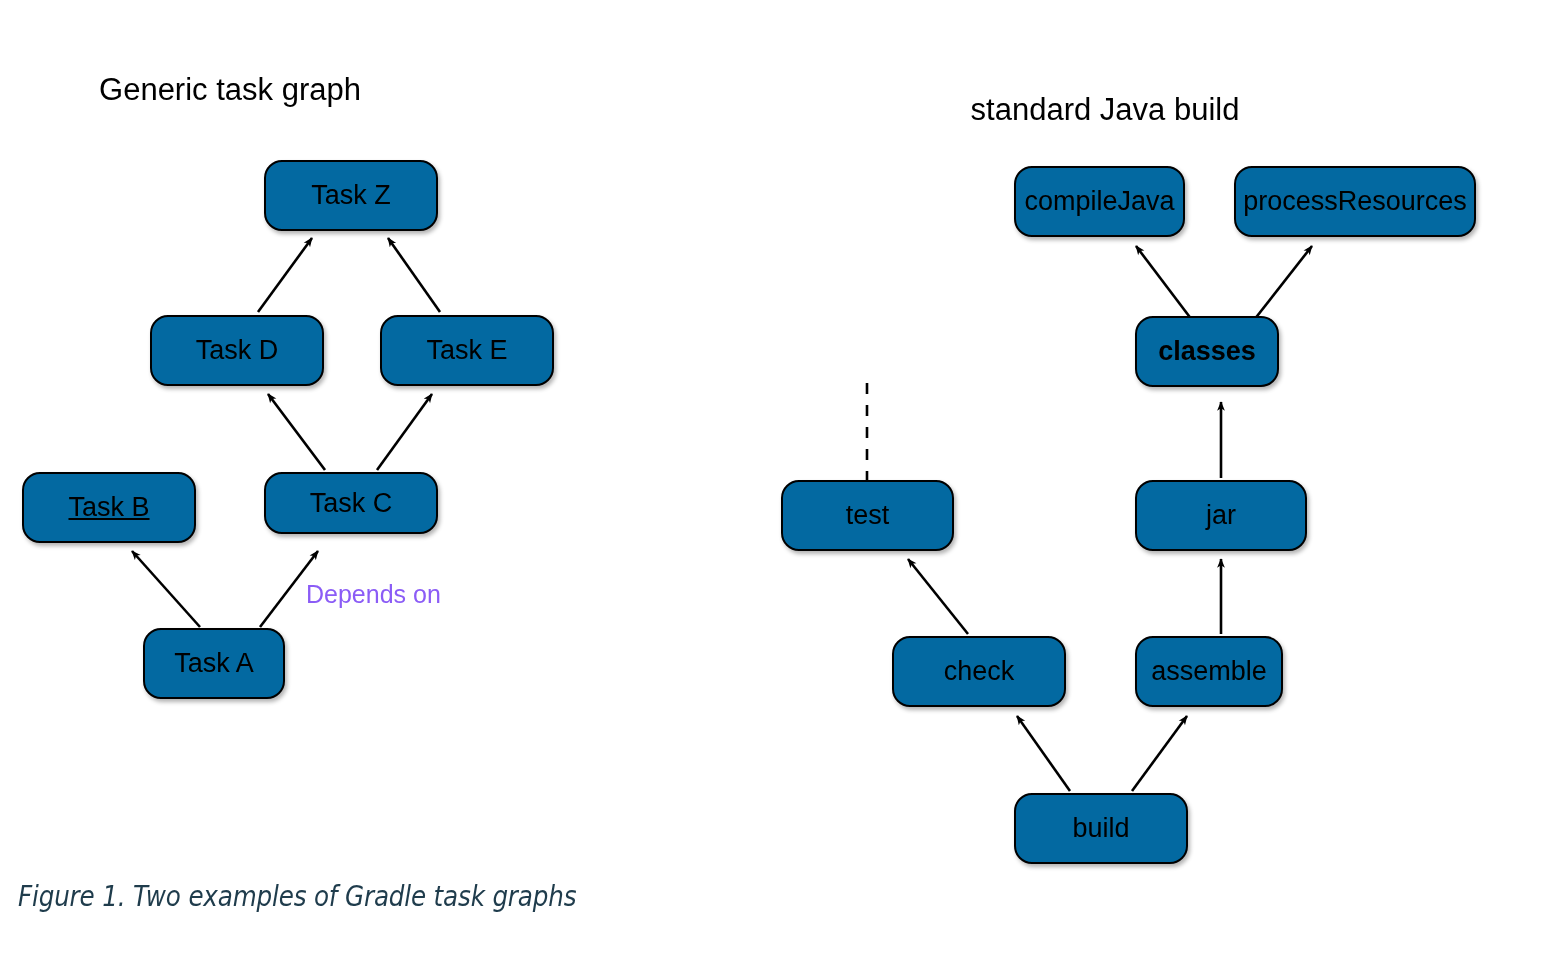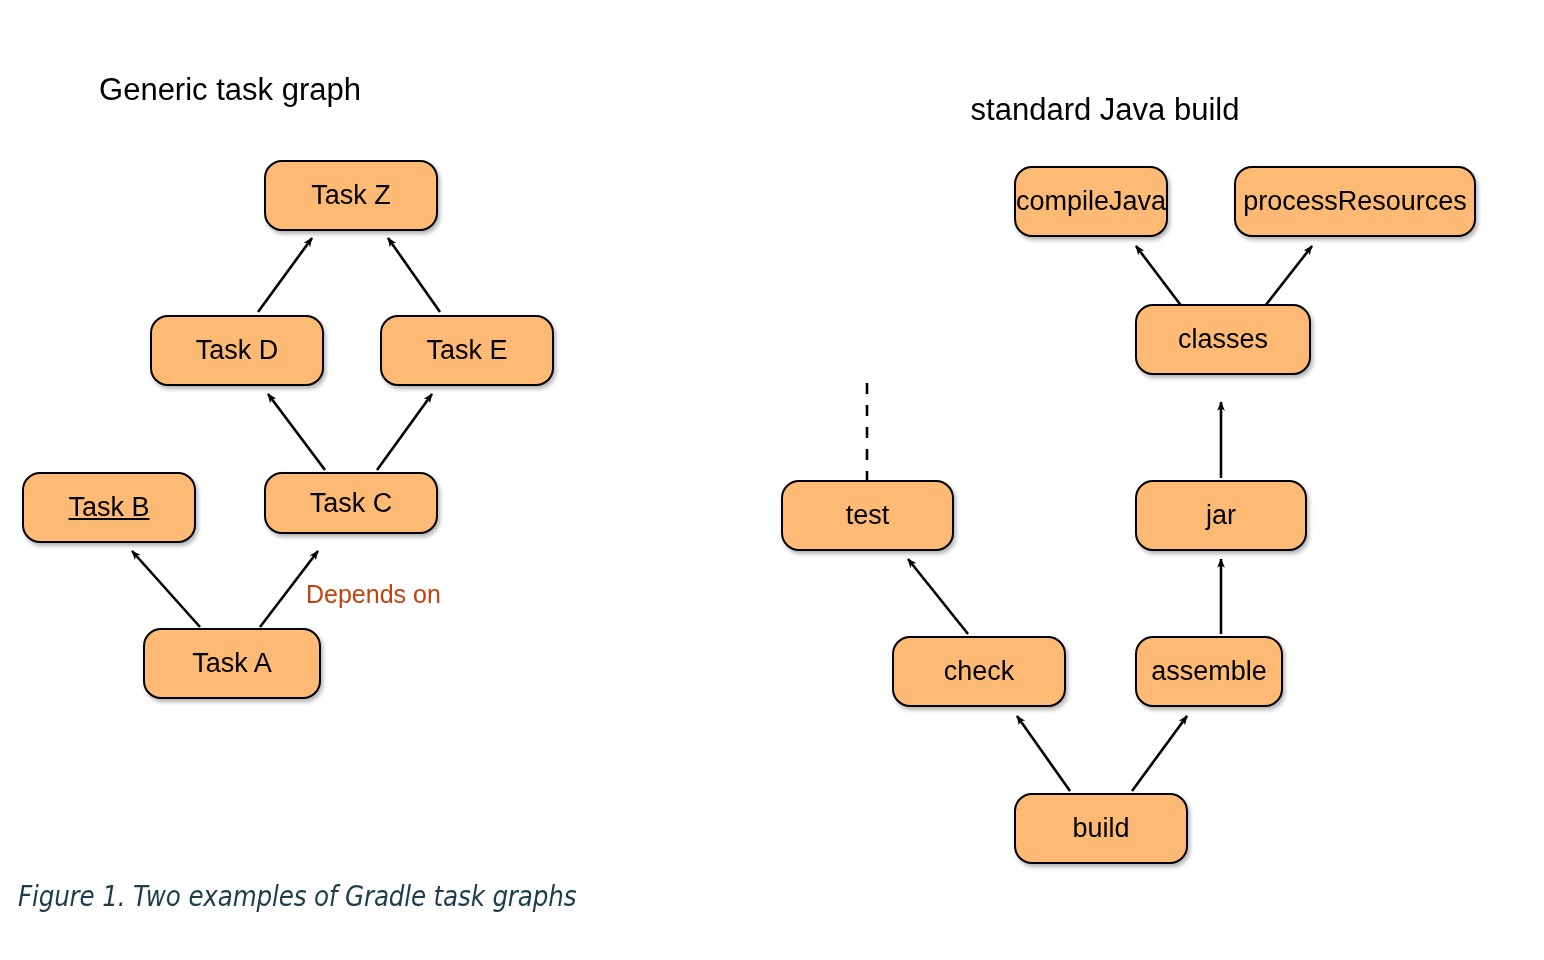--- a/index.html
+++ b/index.html
@@ -25,36 +25,36 @@
     text-align: center;
     font-family: "Liberation Sans", sans-serif;
     font-size: 31px;
     color: #000000;
     line-height: 1.28;
     white-space: pre-line;
   }
   .node {
     position: absolute;
     box-sizing: border-box;
-    background: #fdba74;
+    background: #0369a1;
     border: 2.6px solid #000000;
     border-radius: 18px;
     display: flex;
     align-items: center;
     justify-content: center;
     font-family: "Liberation Sans", sans-serif;
     font-size: 27px;
     color: #000000;
     box-shadow: 2px 3px 4px rgba(0,0,0,0.30);
   }
   .edge-label {
     position: absolute;
     font-family: "Liberation Sans", sans-serif;
     font-size: 25px;
-    color: #c2410c;
+    color: #8b5cf6;
     white-space: nowrap;
   }
   .figure-caption {
     position: absolute;
     font-family: "DejaVu Sans", sans-serif;
     font-style: italic;
     font-size: 28px;
     color: #1f3c4c;
     white-space: nowrap;
     letter-spacing: -0.2px;
@@ -97,26 +97,26 @@
 
 <div class="graph-title" style="left:880px; top:50px; width:450px;">
   <div>standard Java build</div>
 </div>
 
 <div class="node" style="left:264px; top:160px; width:174px; height:71px;">Task Z</div>
 <div class="node" style="left:150px; top:315px; width:174px; height:71px;">Task D</div>
 <div class="node" style="left:380px; top:315px; width:174px; height:71px;">Task E</div>
 <div class="node" style="left:22px; top:472px; width:174px; height:71px;text-decoration:underline;">Task B</div>
 <div class="node" style="left:264px; top:472px; width:174px; height:62px;">Task C</div>
-<div class="node" style="left:143px; top:628px; width:178px; height:71px;">Task A</div>
+<div class="node" style="left:143px; top:628px; width:142px; height:71px;">Task A</div>
 
 <div class="edge-label" style="left:306px; top:580px;">Depends on</div>
 
-<div class="node" style="left:1014px; top:166px; width:154px; height:71px;">compileJava</div>
+<div class="node" style="left:1014px; top:166px; width:171px; height:71px;">compileJava</div>
 <div class="node" style="left:1234px; top:166px; width:242px; height:71px;">processResources</div>
-<div class="node" style="left:1135px; top:304px; width:176px; height:71px;">classes</div>
+<div class="node" style="left:1135px; top:316px; width:144px; height:71px;font-weight:bold;">classes</div>
 <div class="node" style="left:781px; top:480px; width:173px; height:71px;">test</div>
 <div class="node" style="left:1135px; top:480px; width:172px; height:71px;">jar</div>
 <div class="node" style="left:892px; top:636px; width:174px; height:71px;text-align:right;">check</div>
 <div class="node" style="left:1135px; top:636px; width:148px; height:71px;">assemble</div>
 <div class="node" style="left:1014px; top:793px; width:174px; height:71px;">build</div>
 
 <div class="figure-caption" style="left:18px; top:880px;">Figure 1. Two examples of Gradle task graphs</div>
 
 </body></html>

